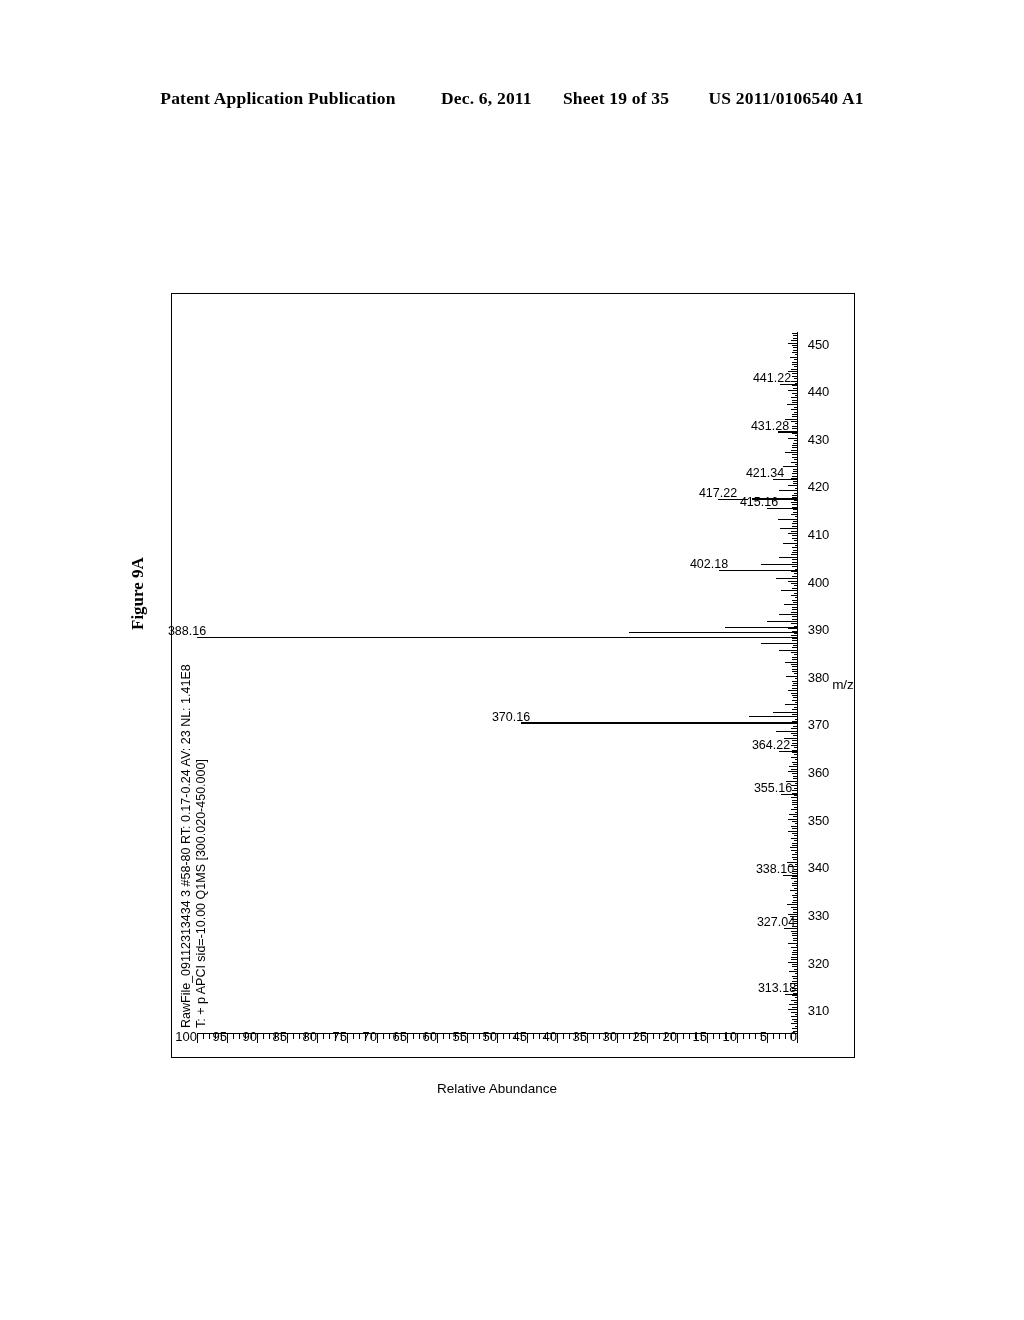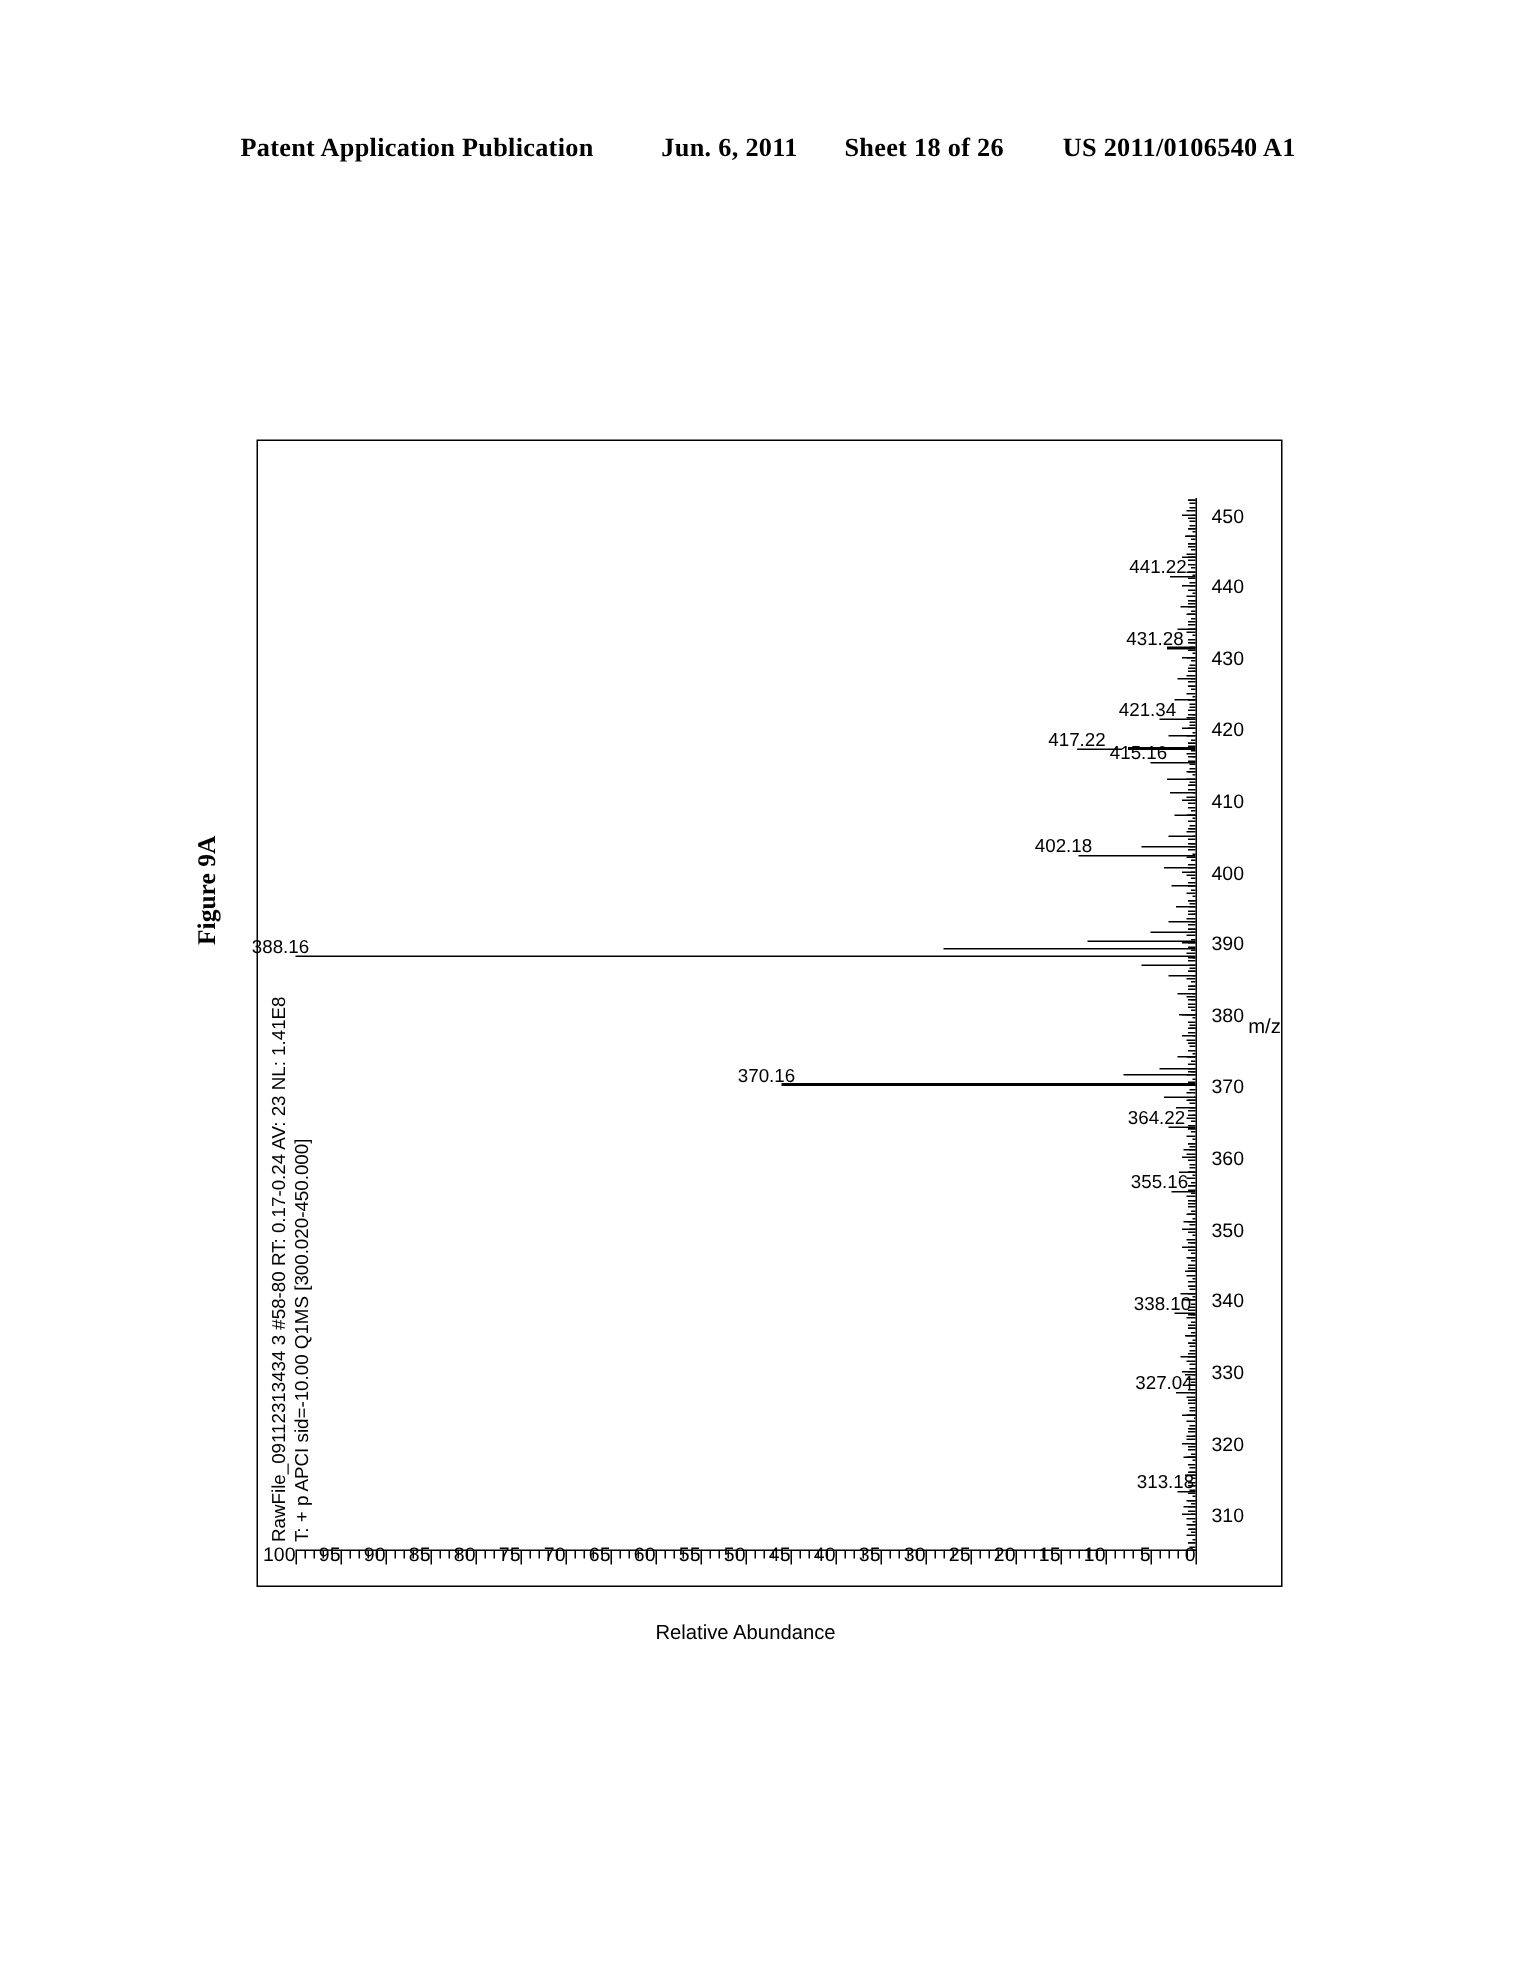--- a/index.html
+++ b/index.html
@@ -196,23 +196,23 @@
     white-space: nowrap;
   }
   #annotation-block .ann-line { display: block; }
 </style>
 </head>
 <body>
 
 <div id="page-header">
   <span class="hdr-seg">Patent Application Publication</span>
   <span class="gap-a"></span>
-  <span class="hdr-seg">Jun. 6, 2011</span>
+  <span class="hdr-seg">Dec. 6, 2011</span>
   <span class="gap-b"></span>
-  <span class="hdr-seg">Sheet 18 of 26</span>
+  <span class="hdr-seg">Sheet 19 of 35</span>
   <span class="gap-c"></span>
   <span class="hdr-seg">US 2011/0106540 A1</span>
 </div>
 
 <div id="figure-label">Figure 9A</div>
 
 <div id="figure-frame"></div>
 
 <div id="spectrum-rot">
   <div id="chart">

